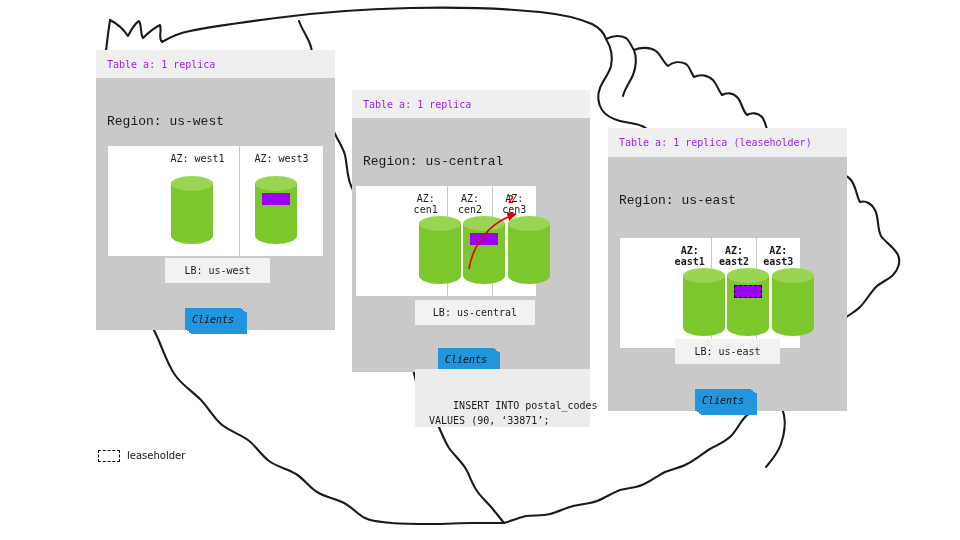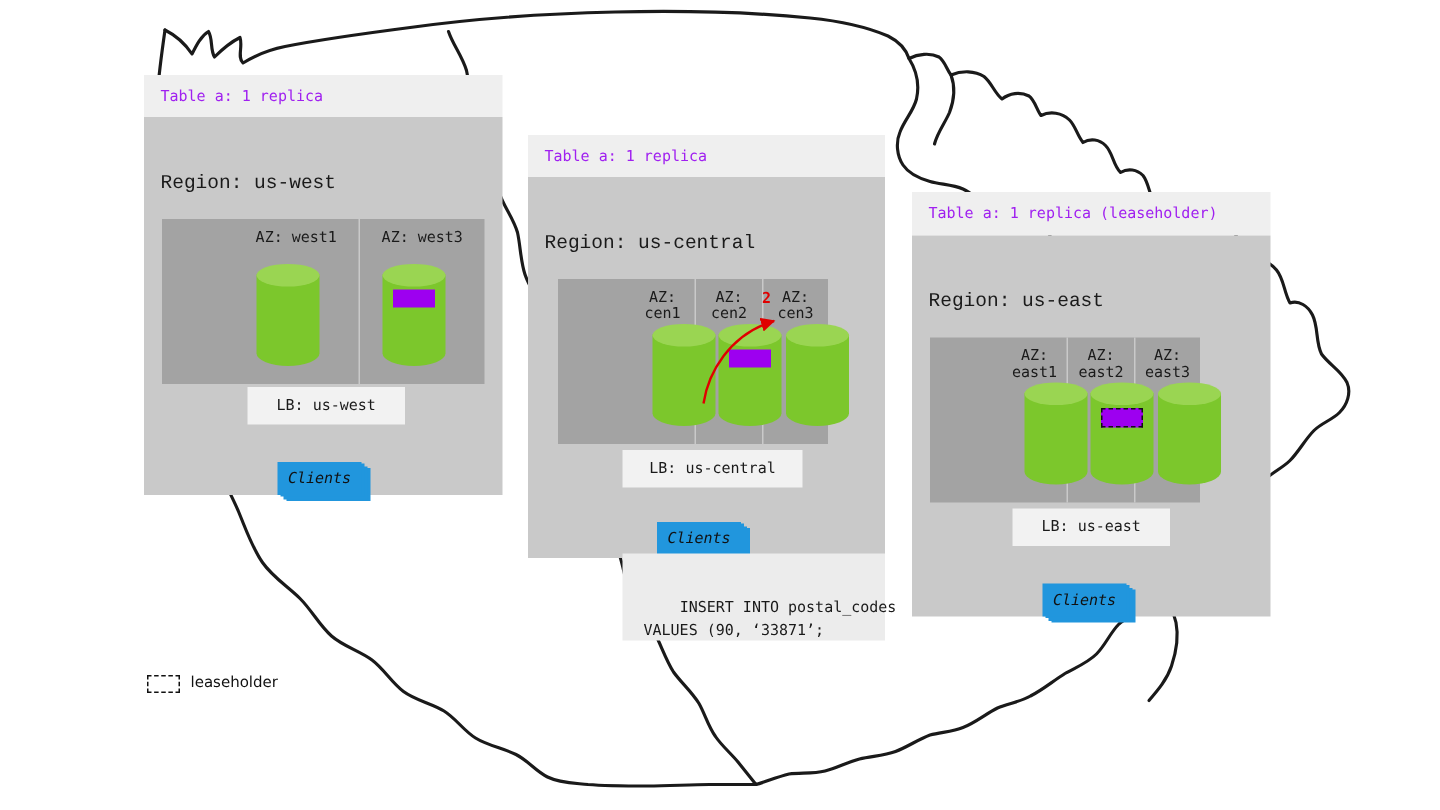--- a/index.html
+++ b/index.html
@@ -30,21 +30,21 @@
     position:relative;
   }
   .region-title{
     position:absolute;
     color:#1a1a1a;
     font-size:13px;
     font-family:Liberation Mono, monospace;
   }
   .az-strip{
     position:absolute;
-    background:#a3a3a3;
+    background:#ffffff;
     display:flex;
     box-sizing:border-box;
     padding-left:48px;
   }
   .az-cell{
     flex:1 1 0;
     position:relative;
     box-sizing:border-box;
     border-right:1px solid #c9c9c9;
   }
@@ -259,21 +259,21 @@
     </div>
   </div>
 
   <div class="region" style="left:352px;top:90px;width:238px;">
     <div class="region-header" style="height:28px;">
       <span>Table a: 1 replica</span>
     </div>
     <div class="region-body" style="height:254px;">
       <div class="region-title" style="left:11px;top:36px;">Region: us-central</div>
 
-      <div class="az-strip" style="left:20px;top:68px;width:180px;height:110px;">
+      <div class="az-strip" style="left:4px;top:68px;width:180px;height:110px;">
         <div class="az-cell">
           <div class="az-label">AZ: cen1</div>
           <div class="cyl" style="left:15px;top:30px;width:42px;height:68px;">
             <div class="body"></div>
             <div class="top"></div>
           </div>
         </div>
         <div class="az-cell">
           <div class="az-label">AZ: cen2</div>
           <div class="cyl" style="left:15px;top:30px;width:42px;height:68px;">
@@ -321,21 +321,21 @@
 VALUES (90, ‘33871’;</span>
   </div>
 
   <div class="region" style="left:608px;top:128px;width:239px;">
     <div class="region-header" style="height:29px;">
       <span>Table a: 1 replica (leaseholder)</span>
     </div>
     <div class="region-body" style="height:254px;">
       <div class="region-title" style="left:11px;top:36px;">Region: us-east</div>
 
-      <div class="az-strip" style="left:12px;top:68px;width:180px;height:110px;">
+      <div class="az-strip" style="left:12px;top:81px;width:180px;height:110px;font-weight:bold;">
         <div class="az-cell">
           <div class="az-label">AZ: east1</div>
           <div class="cyl" style="left:15px;top:30px;width:42px;height:68px;">
             <div class="body"></div>
             <div class="top"></div>
           </div>
         </div>
         <div class="az-cell">
           <div class="az-label">AZ: east2</div>
           <div class="cyl" style="left:15px;top:30px;width:42px;height:68px;">

